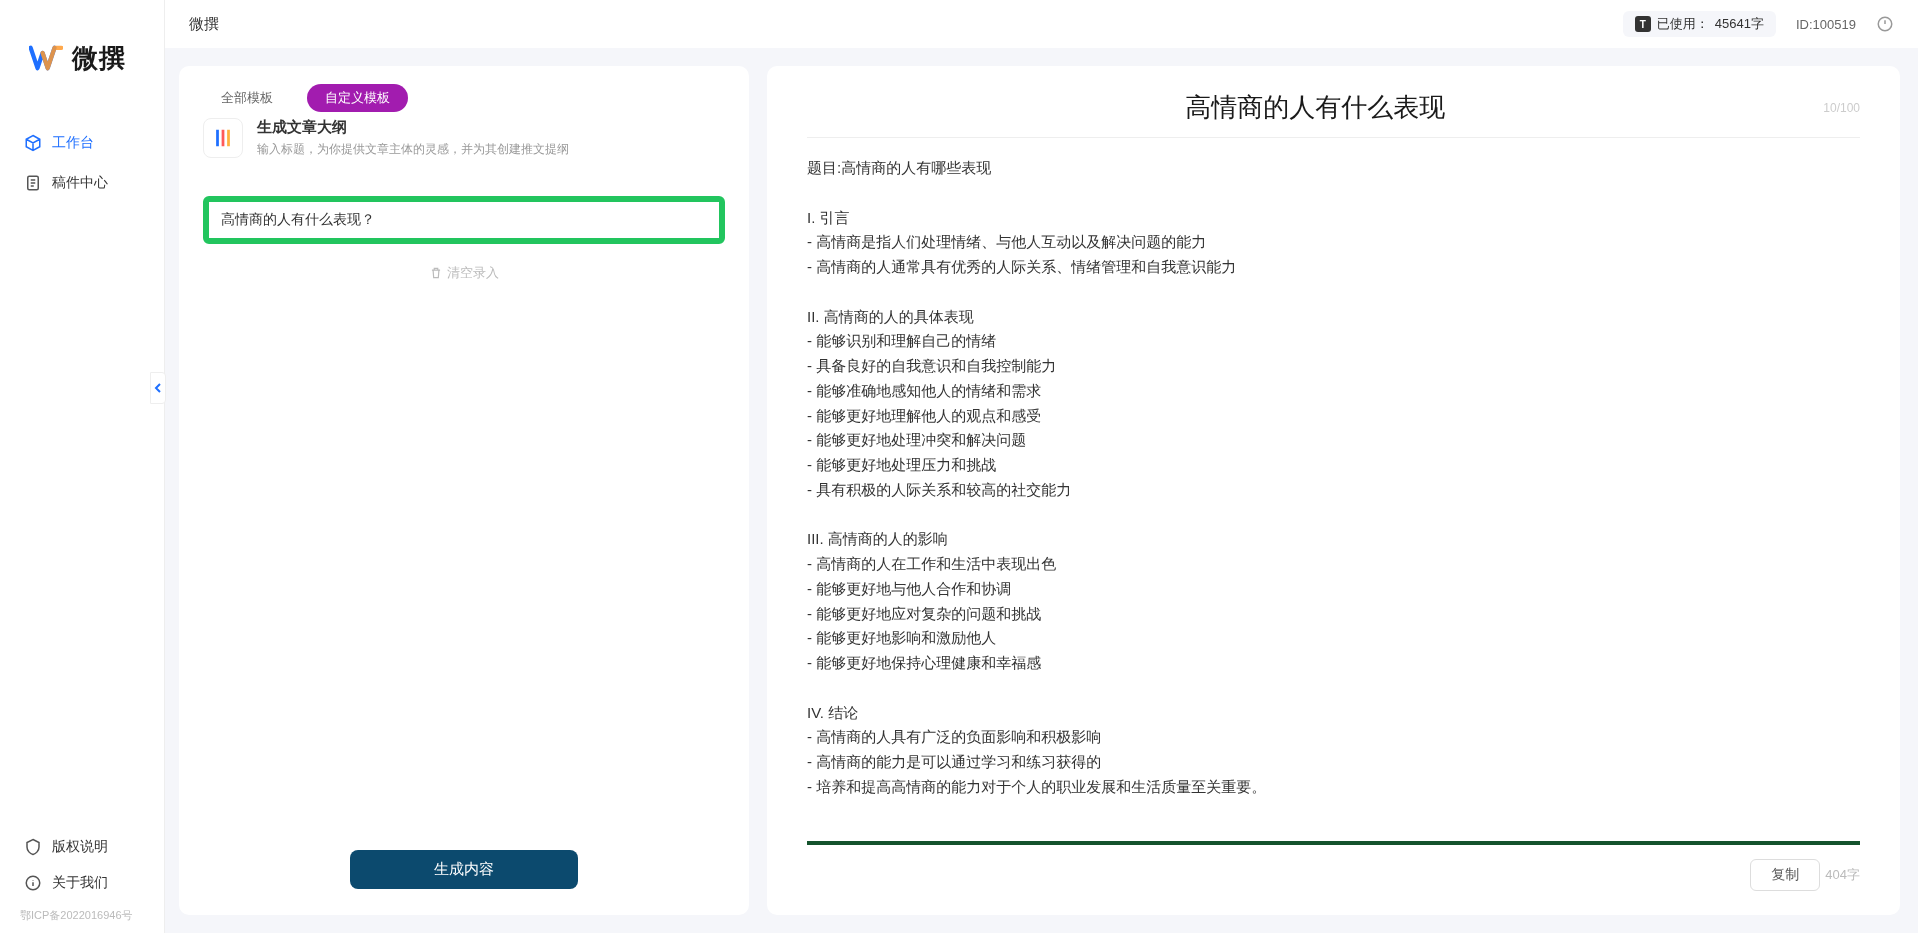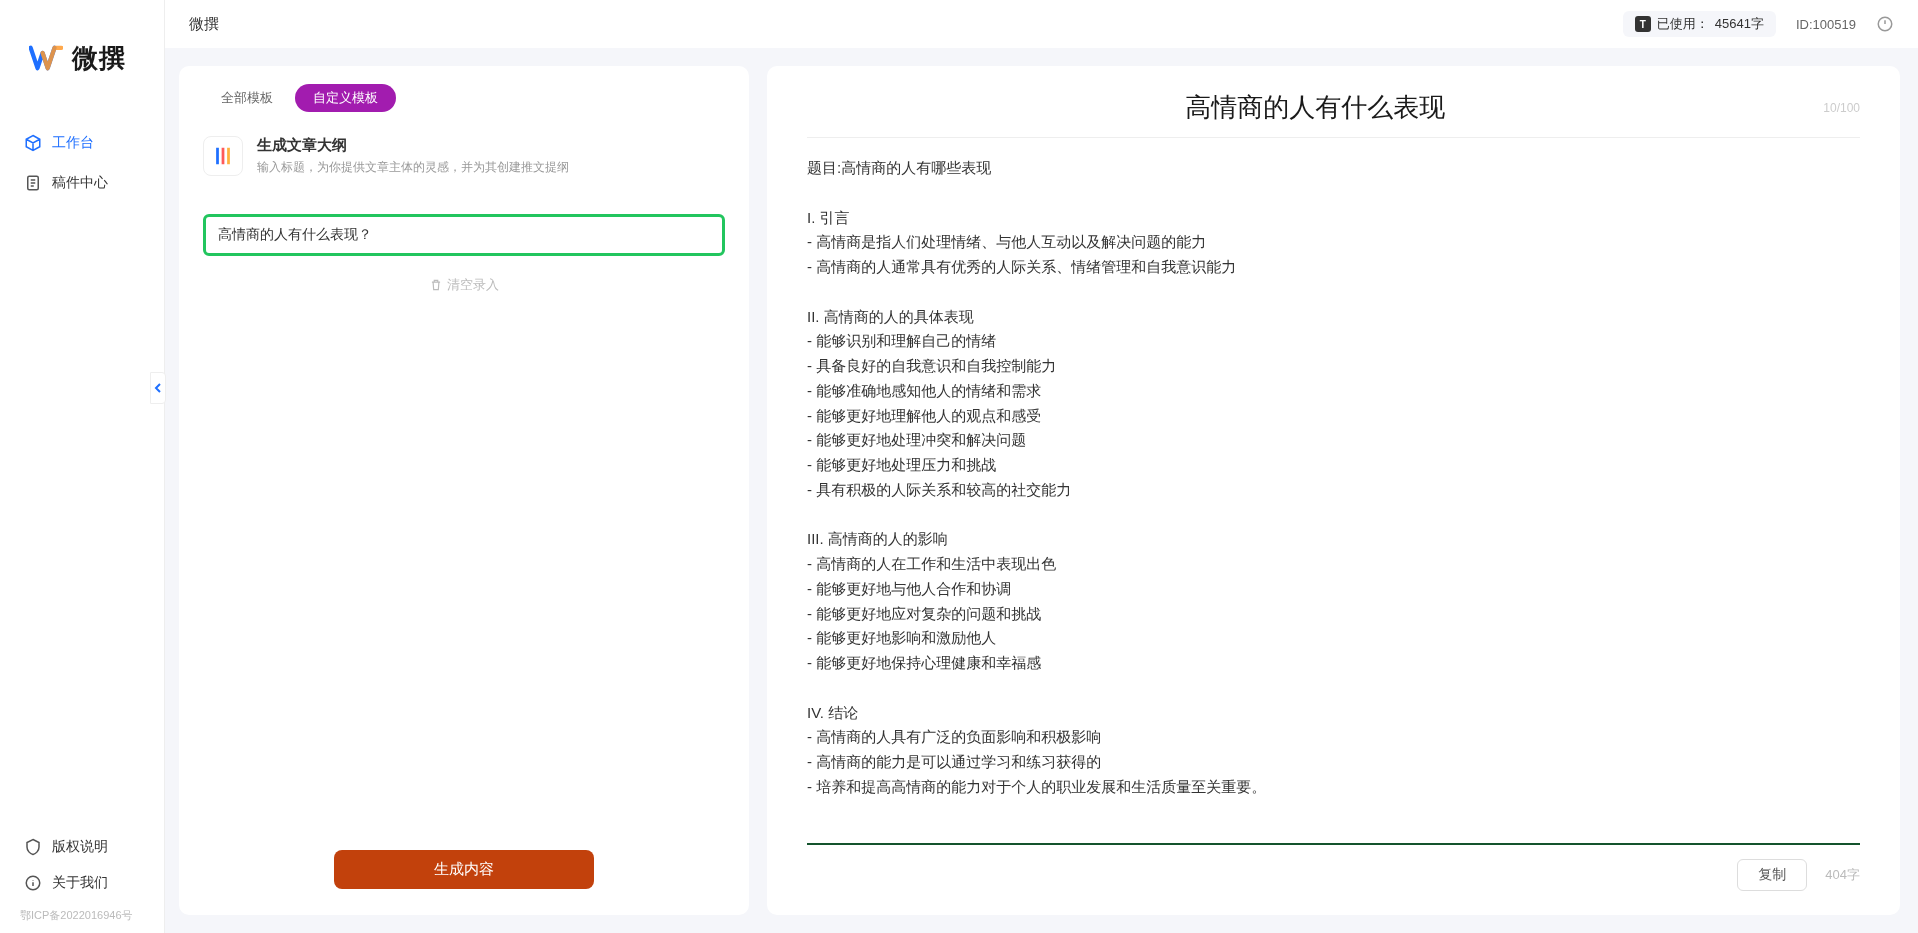--- a/index.html
+++ b/index.html
@@ -19,40 +19,40 @@
 .main { flex: 1; display: flex; flex-direction: column; }
 .header { height: 48px; background: #fff; display: flex; align-items: center; padding: 0 24px; justify-content: space-between; }
 .header-title { font-size: 15px; color: #333; }
 .header-right { display: flex; align-items: center; gap: 20px; }
 .usage-box { display: flex; align-items: center; gap: 6px; background: #f5f6fa; padding: 4px 12px; border-radius: 6px; font-size: 13px; color: #333; }
 .usage-box .t-icon { width: 16px; height: 16px; background: #333; color: #fff; border-radius: 3px; font-size: 10px; display: flex; align-items: center; justify-content: center; font-weight: bold; }
 .user-id { font-size: 13px; color: #666; }
 .power-icon { width: 18px; height: 18px; color: #999; cursor: pointer; }
 .content { flex: 1; display: flex; gap: 18px; padding: 18px 18px 18px 14px; overflow: hidden; }
 .panel-left { width: 570px; background: #fff; border-radius: 10px; display: flex; flex-direction: column; padding: 18px 24px; }
-.tabs { display: flex; gap: 4px; margin-bottom: 18px; }
+.tabs { display: flex; gap: 16px; }
 .tab { padding: 5px 18px; font-size: 13px; border-radius: 14px; cursor: pointer; color: #666; }
 .tab.active { background: #a21caf; color: #fff; }
 .template-card { display: flex; gap: 14px; align-items: flex-end; padding: 6px 0 18px 0; }
 .template-icon { width: 40px; height: 40px; background: #fff; border: 1px solid #eee; border-radius: 8px; display: flex; align-items: center; justify-content: center; font-size: 18px; }
 .template-info .title { font-size: 15px; font-weight: 600; color: #333; margin-bottom: 4px; }
 .template-info .desc { font-size: 12px; color: #999; }
 .form-section { margin-top: 20px; flex: 1; }
 .field-header { display: flex; justify-content: space-between; align-items: center; margin-bottom: 8px; }
 .field-label { font-size: 14px; color: #333; }
 .field-count { font-size: 12px; color: #bbb; }
-.text-input { width: 100%; padding: 10px 12px; border: 3px solid #22c55e; border-radius: 6px; font-size: 14px; color: #333; outline: none; }
+.text-input { width: 100%; padding: 10px 12px; border: 6px solid #22c55e; border-radius: 6px; font-size: 14px; color: #333; outline: none; }
 .clear-hint { text-align: center; margin-top: 20px; color: #bbb; font-size: 13px; display:flex; align-items:center; justify-content:center; gap:4px; cursor: pointer;}
-.gen-btn { margin: 0 auto 8px; width: 260px; padding: 10px; background: #c2410c; color: #fff; border: none; border-radius: 8px; font-size: 15px; cursor: pointer; }
+.gen-btn { margin: 0 auto 8px; width: 228px; padding: 10px; background: #0c4a6e; color: #fff; border: none; border-radius: 8px; font-size: 15px; cursor: pointer; }
 .panel-right { flex: 1; background: #fff; border-radius: 10px; padding: 24px 40px; display: flex; flex-direction: column; position: relative; }
 .doc-title-row { display: flex; align-items: center; border-bottom: 1px solid #eee; padding-bottom: 12px; margin-bottom: 18px; }
 .doc-title { flex: 1; text-align: center; font-size: 26px; font-weight: 500; color: #1a1a1a; font-family: "SimSun", serif; }
 .doc-count { font-size: 12px; color: #ccc; }
 .doc-content { flex: 1; overflow-y: auto; font-size: 15px; color: #333; line-height: 1.65; white-space: pre-line; }
-.doc-footer { border-top: 2px solid #14532d; padding-top: 14px; margin-top: 14px; display: flex; justify-content: flex-end; align-items: center; gap: 18px; }
+.doc-footer { border-top: 4px solid #14532d; padding-top: 14px; margin-top: 14px; display: flex; justify-content: flex-end; align-items: center; gap: 5px; }
 .copy-btn { padding: 6px 20px; border: 1px solid #ddd; background: #fff; border-radius: 6px; font-size: 14px; color: #555; cursor: pointer; }
 .word-count { font-size: 13px; color: #bbb; }
 .collapse-handle { position: absolute; left: 150px; top: 372px; width: 16px; height: 32px; background: #fff; border: 1px solid #eee; border-radius: 0 4px 4px 0; display: flex; align-items: center; justify-content: center; color: #1e6fff; cursor: pointer; z-index: 10; }
 </style>
 </head>
 <body>
 
 <div class="layout">
   <aside class="sidebar">
     <div class="logo-area">

